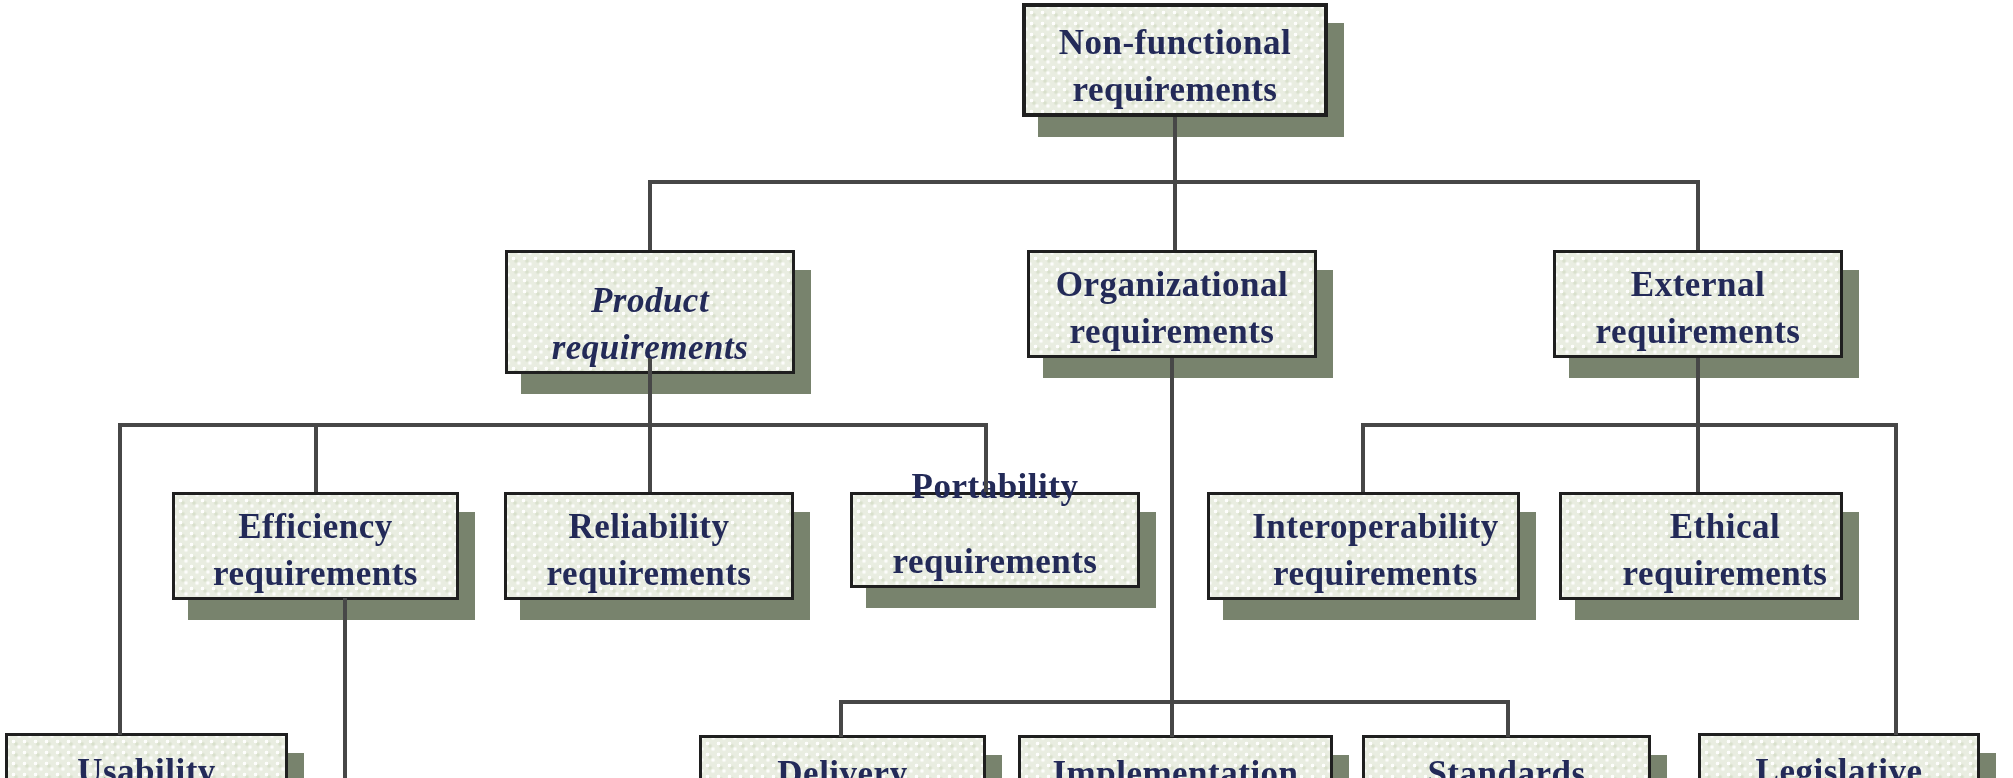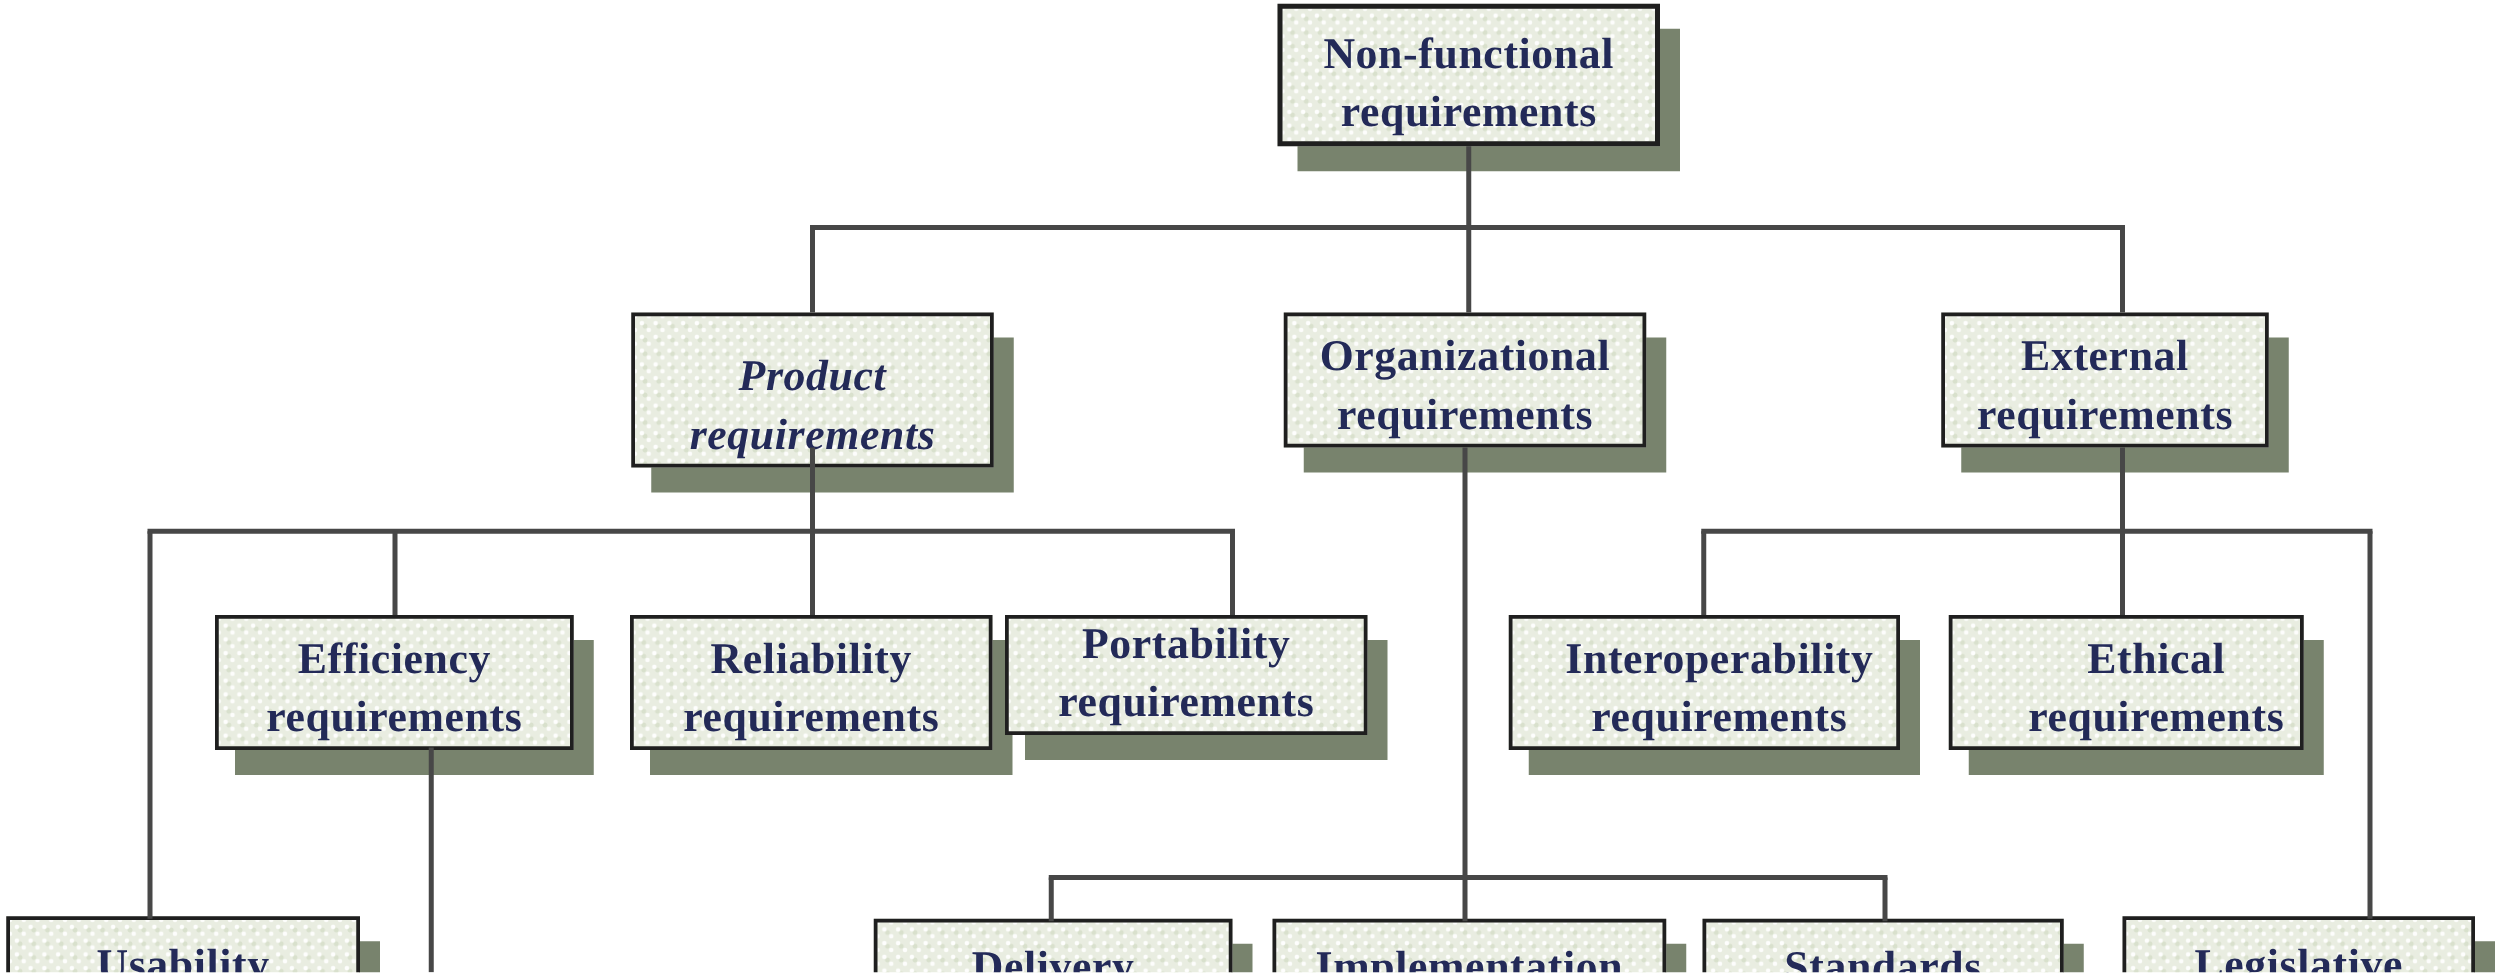--- a/index.html
+++ b/index.html
@@ -86,33 +86,33 @@
       <span class="node-line">requirements</span>
     </div>
     <div class="node" style="left: 505px; top: 250px; width: 290px; height: 124px; font-style: italic;">
       <span class="node-line">Product</span>
       <span class="node-line">requirements</span>
     </div>
     <div class="node" style="left: 1027px; top: 250px; width: 290px; height: 108px;">
       <span class="node-line">Organizational</span>
       <span class="node-line">requirements</span>
     </div>
-    <div class="node" style="left: 1553px; top: 250px; width: 262px; height: 108px;">
+    <div class="node" style="left: 1553px; top: 250px; width: 290px; height: 108px;">
       <span class="node-line">External</span>
       <span class="node-line">requirements</span>
     </div>
     <div class="node" style="left: 172px; top: 492px; width: 287px; height: 108px;">
       <span class="node-line">Efficiency</span>
       <span class="node-line">requirements</span>
     </div>
     <div class="node" style="left: 504px; top: 492px; width: 290px; height: 108px;">
       <span class="node-line">Reliability</span>
       <span class="node-line">requirements</span>
     </div>
-    <div class="node" style="left: 804px; top: 492px; width: 290px; height: 96px;">
+    <div class="node" style="left: 850px; top: 492px; width: 290px; height: 96px; gap: 28px;">
       <span class="node-line">Portability</span>
       <span class="node-line">requirements</span>
     </div>
     <div class="node" style="left: 1207px; top: 492px; width: 313px; height: 108px; padding-left: 24px;">
       <span class="node-line">Interoperability</span>
       <span class="node-line">requirements</span>
     </div>
     <div class="node" style="left: 1559px; top: 492px; width: 284px; height: 108px; padding-left: 48px;">
       <span class="node-line">Ethical</span>
       <span class="node-line">requirements</span>

